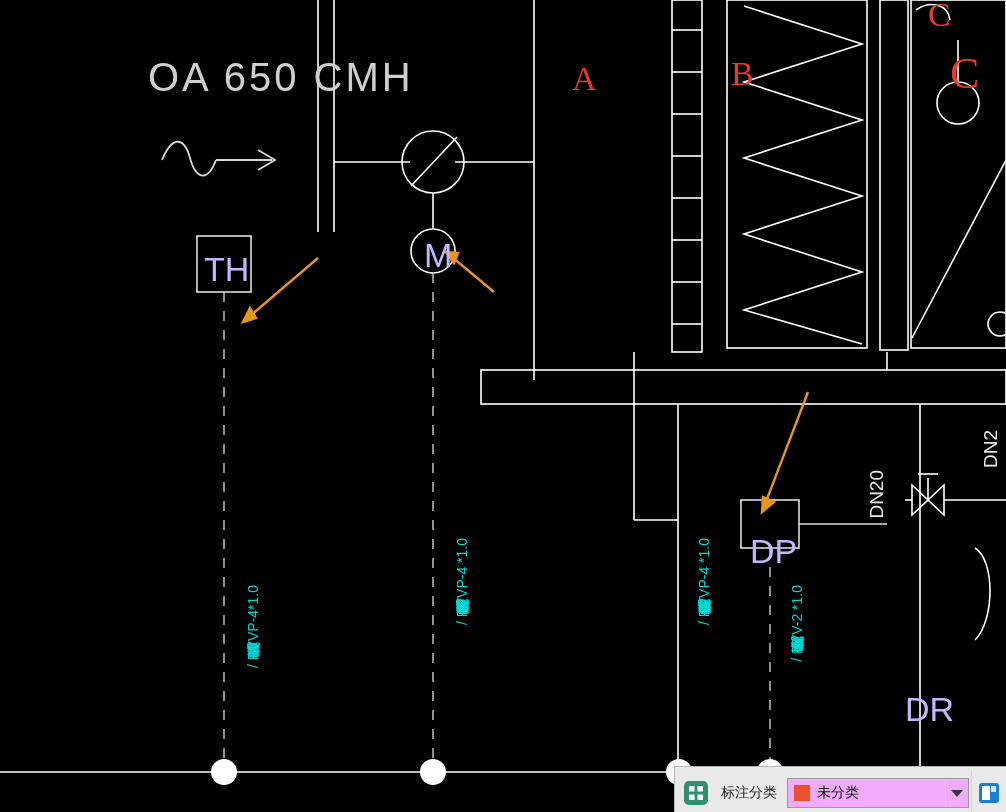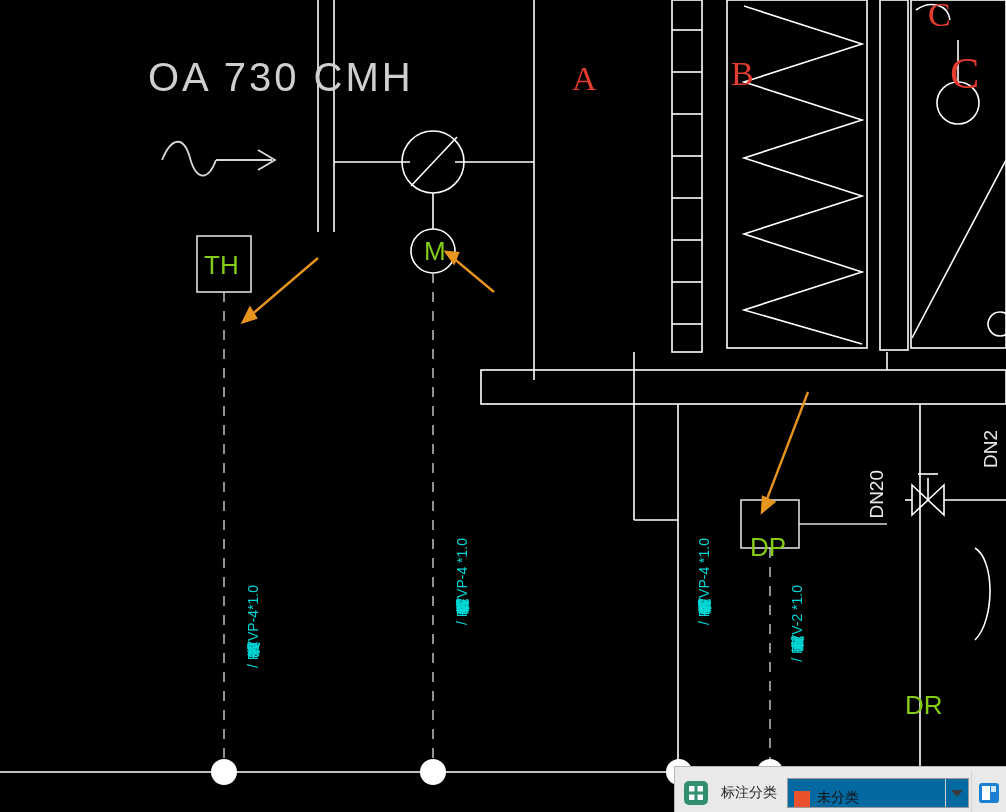--- a/index.html
+++ b/index.html
@@ -9,21 +9,21 @@
     font-family:"Liberation Sans", sans-serif;
     position:relative;
   }
   #canvas{position:absolute;left:0;top:0;width:1006px;height:812px;}
   .lbl{position:absolute;white-space:nowrap;}
   .oa{
     color:#cfcfcf;font-size:40px;letter-spacing:3px;
     font-family:"Liberation Sans", sans-serif;
   }
   .redlbl{color:#e33b2e;font-size:34px;font-family:"Liberation Serif", serif;}
-  .boxlbl{color:#84cc16;font-size:26px;}
+  .boxlbl{color:#c4b5fd;font-size:34px;}
   .dn{color:#e8e8e8;font-size:19px;}
   .vert{
     writing-mode:vertical-rl;
     transform:rotate(180deg);
   }
   .cyan{color:#00d7d7;font-size:14px;font-family:"Liberation Sans", sans-serif;}
   
   #statusbar{
     position:absolute;left:674px;top:766px;width:332px;height:52px;
     background:#e9e9e9;border-top:1px solid #b8b8b8;border-left:1px solid #b8b8b8;
@@ -33,22 +33,22 @@
   #grid-btn{
     width:42px;height:44px;display:flex;align-items:center;justify-content:center;
     background:#e9e9e9;
   }
   #grid-btn svg{display:block;}
   #cat-label{
     font-size:14px;color:#222;padding:0 10px 0 4px;white-space:nowrap;
   }
   #cat-select{
     position:relative;
-    flex:1;height:30px;background:#0369a1;border:1px solid #9a9a9a;
-    display:flex;align-items:flex-end;box-sizing:border-box;margin-right:2px;
+    flex:1;height:30px;background:#f0abfc;border:1px solid #9a9a9a;
+    display:flex;align-items:center;box-sizing:border-box;margin-right:2px;
     min-width:150px;
   }
   #swatch{width:16px;height:16px;background:#e8512b;margin:0 7px 0 6px;flex:none;}
   #cat-value{font-size:14px;color:#111;flex:1;white-space:nowrap;overflow:hidden;}
   #cat-arrow{
     width:22px;height:28px;display:flex;align-items:center;justify-content:center;
     border-left:1px solid #d0d0d0;
   }
   #extra-btn{
     width:34px;height:44px;display:flex;align-items:center;justify-content:center;
@@ -144,21 +144,21 @@
   <g stroke="#e8951f" stroke-width="2.4" fill="#e8951f">
     <line x1="318" y1="258" x2="243" y2="322"></line>
     <polygon points="243,322 256,318 250,308"></polygon>
     <line x1="494" y1="292" x2="446" y2="252"></line>
     <polygon points="446,252 458,253 454,263"></polygon>
     <line x1="808" y1="392" x2="762" y2="512"></line>
     <polygon points="762,512 774,502 763,497"></polygon>
   </g>
 </svg>
 
-<div class="lbl oa" style="left:148px;top:55px;">OA 730 CMH</div>
+<div class="lbl oa" style="left:148px;top:55px;">OA 650 CMH</div>
 
 <div class="lbl redlbl" style="left:572px;top:60px;">A</div>
 <div class="lbl redlbl" style="left:731px;top:55px;">B</div>
 <div class="lbl redlbl" style="left:928px;top:-4px;">C</div>
 <div class="lbl redlbl" style="left:950px;top:48px;font-size:44px;">C</div>
 
 <div class="lbl boxlbl" style="left:204px;top:250px;">TH</div>
 <div class="lbl boxlbl" style="left:424px;top:236px;">M</div>
 <div class="lbl boxlbl" style="left:750px;top:532px;">DP</div>
 <div class="lbl boxlbl" style="left:905px;top:660px;margin-top:30px;">DR</div>

